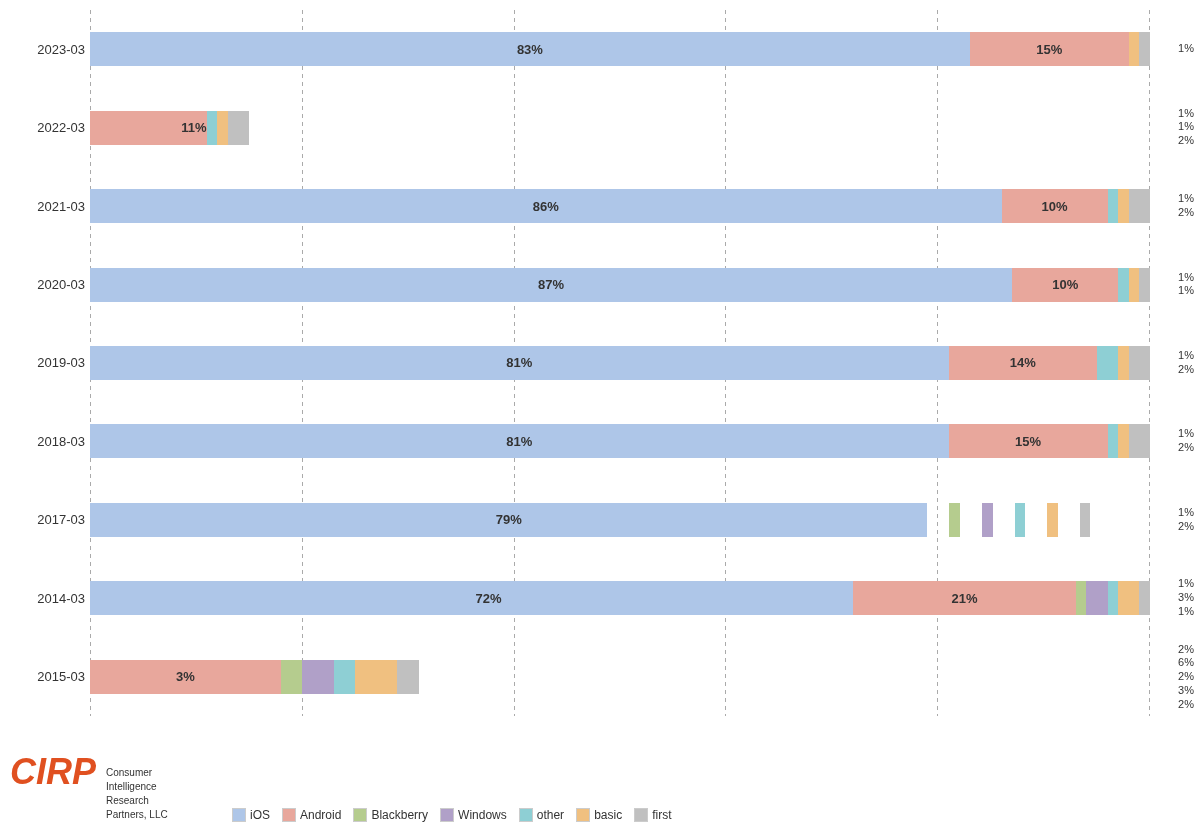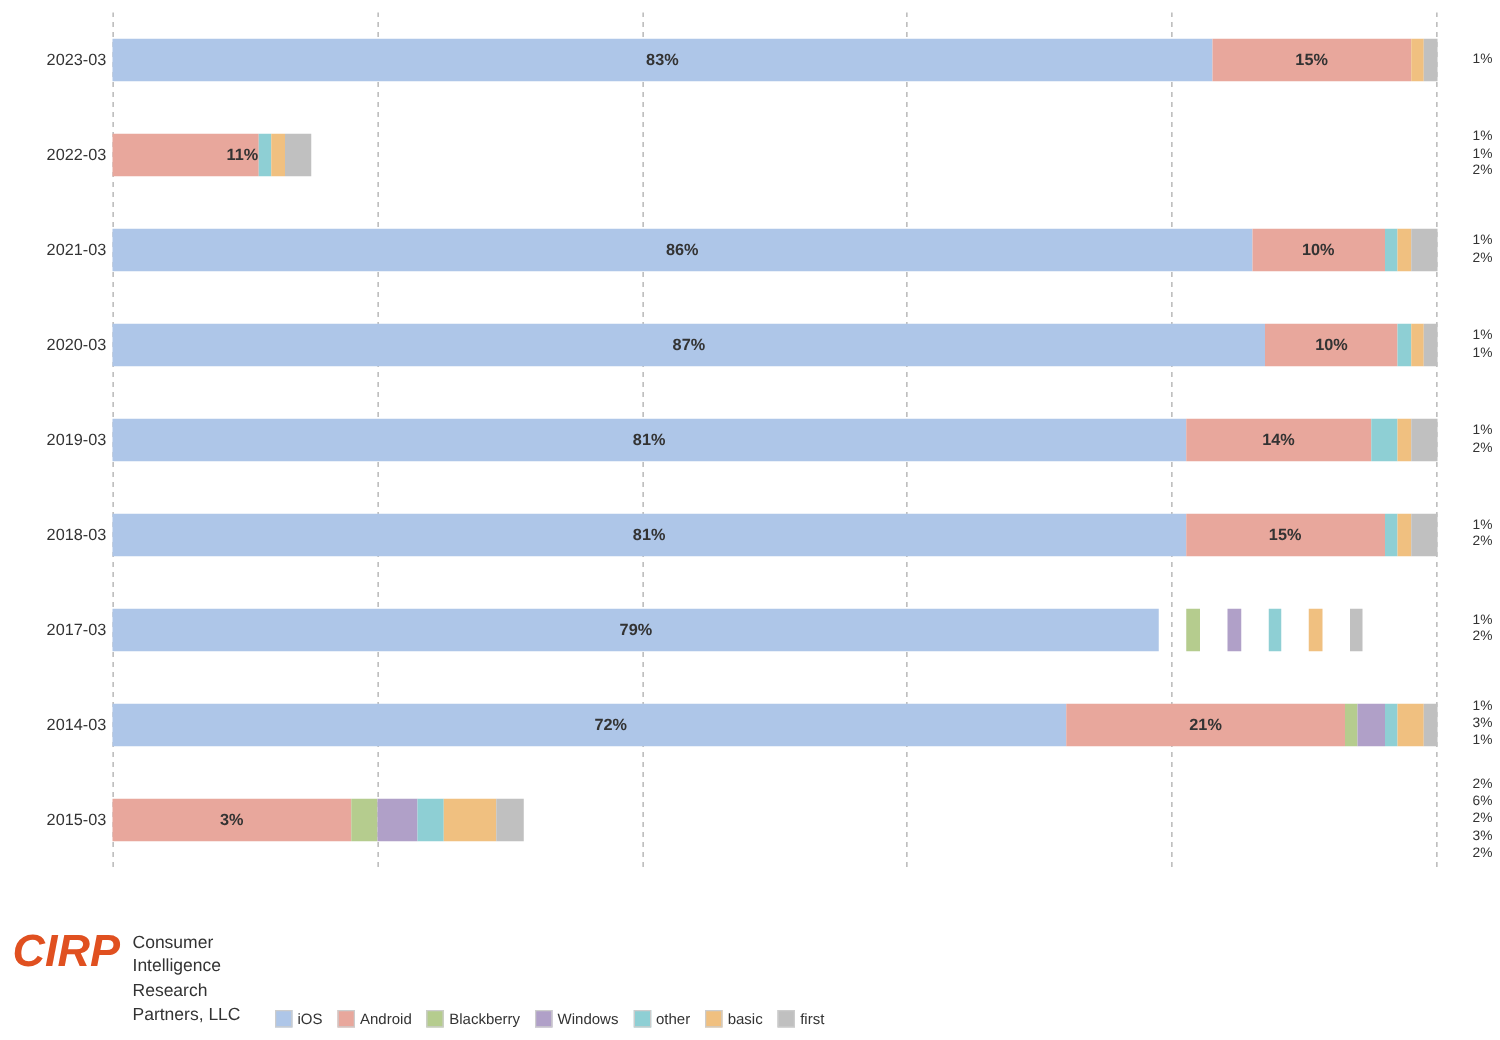--- a/index.html
+++ b/index.html
@@ -95,36 +95,37 @@
     .other { background-color: #8ecfd4; }
     .basic { background-color: #f0c080; }
     .first { background-color: #c0c0c0; }
 
     
     .footer {
       display: flex;
       align-items: flex-end;
       margin-top: 6px;
       padding-left: 0;
+      gap: 12px;
     }
     .logo-area {
       display: flex;
       align-items: center;
       min-width: 200px;
     }
     .cirp-logo {
       font-size: 36px;
       font-weight: 900;
       color: #e05020;
       font-style: italic;
       margin-right: 10px;
       line-height: 1;
     }
     .cirp-text {
-      font-size: 14px;
+      font-size: 10px;
       color: #333;
       line-height: 1.4;
       margin-top: 44px;
     }
     .legend {
       display: flex;
       flex-wrap: wrap;
       align-items: center;
       gap: 12px;
       padding-left: 10px;

